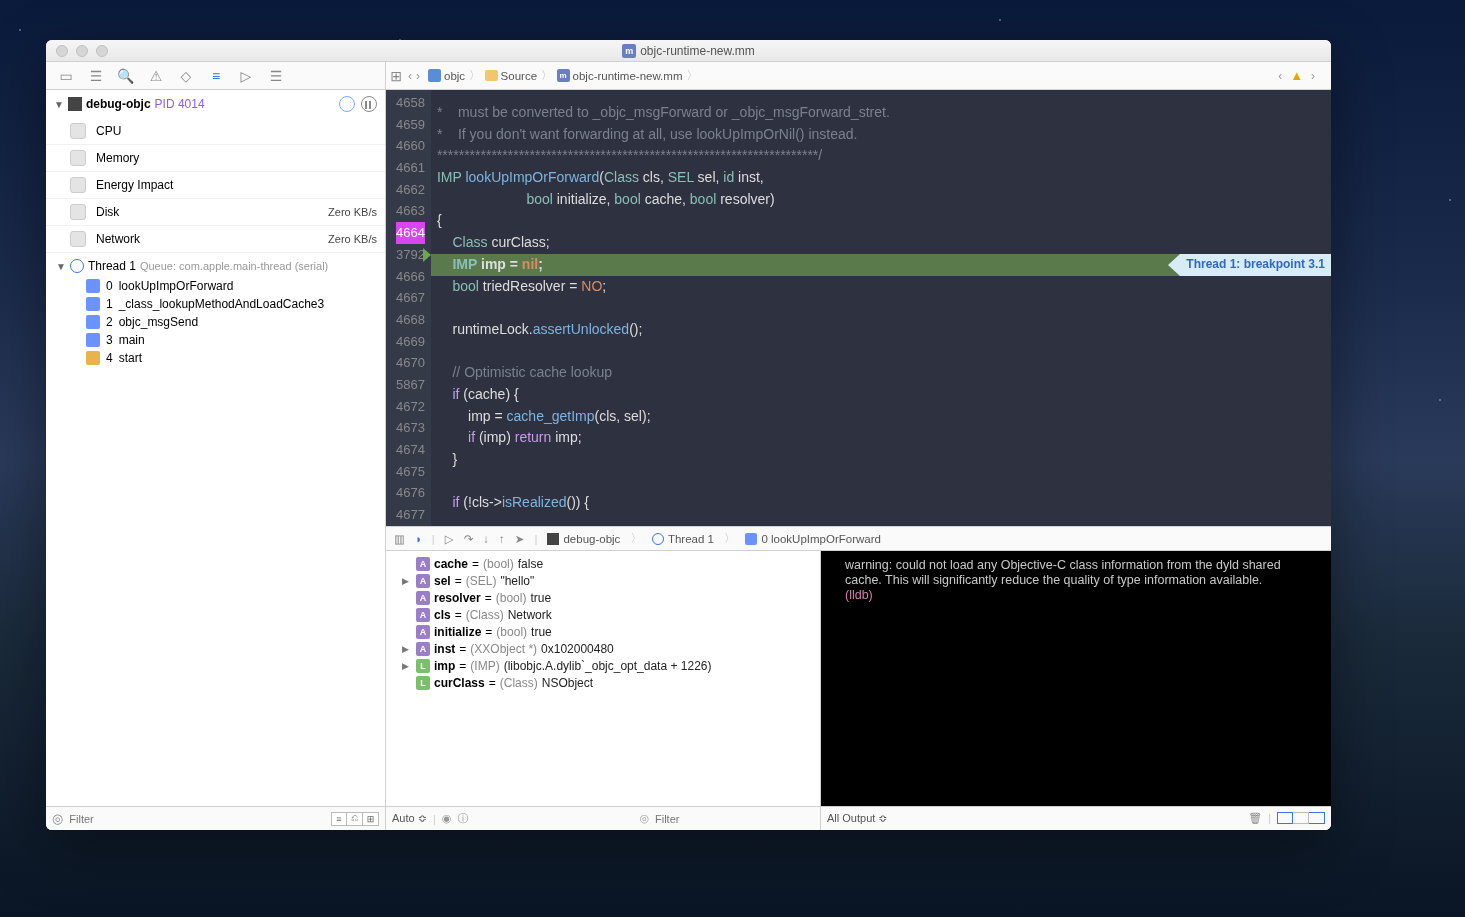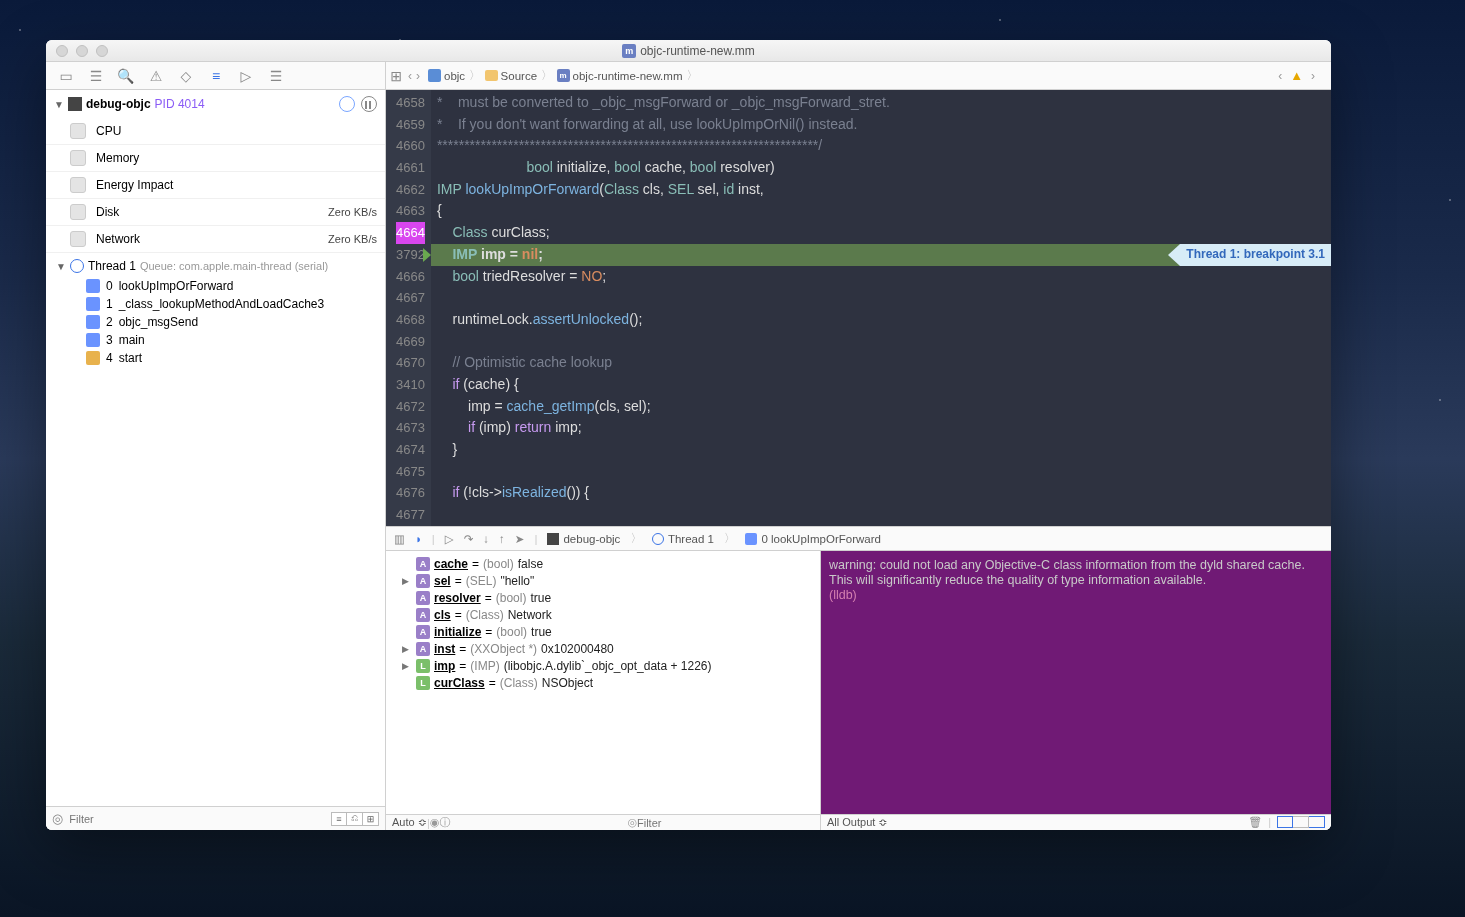--- a/index.html
+++ b/index.html
@@ -75,43 +75,43 @@
 .seg3 { display:flex; margin-left:auto;}
 .seg3 span { width:16px; height:14px; border:1px solid #bbb; display:flex; align-items:center; justify-content:center; font-size:9px; color:#666; background:#fff;}
 .seg3 span+span{border-left:none;}
 
 .rightcol { flex:1; display:flex; flex-direction:column; min-width:0;}
 .editor { flex:1; display:flex; background:#2e3240; color:#ddd; font-family: Menlo, monospace; font-size:14px; overflow:hidden; min-height:0;}
 .gutter { background:#353a48; color:#888; text-align:right; padding:2px 6px 2px 10px; font-size:13px; user-select:none;}
 .gut-line { height:21.7px; line-height:21.7px; position:relative;}
 .gut-line.hi { background:#d946ef; color:#fff;}
 .gut-line.bp::after { content:""; position:absolute; right:-6px; top:4px; width:0; height:0; border-left:8px solid #6aa84f; border-top:7px solid transparent; border-bottom:7px solid transparent;}
-.code { flex:1; padding:2px 0; position:relative;}
+.code { flex:1; padding:12px 0; position:relative;}
 .cl { height:21.7px; line-height:21.7px; white-space:pre; padding-left:6px;}
 .cl.hl { background:#5b7a4c;font-weight:bold;}
 .bp-label { position:absolute; right:0; top:0; height:21.7px; background:#d7ecf7; color:#3268bb; font-size:12px; padding:0 6px; display:flex; align-items:center;}
 .bp-label::before { content:""; position:absolute; left:-12px; top:0; border-right:12px solid #d7ecf7; border-top:11px solid transparent; border-bottom:11px solid transparent;}
 .kw{color:#c79af0;} .ty{color:#8abeb7;} .cm{color:#7a8090;} .bl{color:#d98c5f;} .fn{color:#7db4e0;}
 
 .dbgbar { height:24px; border-top:1px solid #d0d0d0; background:#fafafa; display:flex; align-items:center; padding:0 8px; gap:10px; font-size:11.5px; color:#555;}
 .dbgbar .ico { color:#888; cursor:pointer;}
 .dbgbar .bp { color:#3b74e6;}
 .dbgbar .crumb { display:flex; align-items:center; gap:4px;}
 .dbgsplit { height:280px; display:flex; border-top:1px solid #d0d0d0;}
 .varpane { width:435px; border-right:1px solid #d0d0d0; display:flex; flex-direction:column; background:#fff;}
 .varlist { flex:1; padding:4px 6px; font-size:12px;}
 .vrow { display:flex; align-items:center; padding:1.5px 0 1.5px 10px; gap:4px;}
 .vtri { width:10px; font-size:9px; color:#777; cursor:pointer;}
 .vico { width:14px; height:14px; border-radius:2px; display:inline-flex; align-items:center; justify-content:center; color:#fff; font-size:9px; font-weight:bold;}
 .vA{background:#9a7fc8;} .vL{background:#7bbf6a;}
-.vname{font-weight:600;text-decoration:underline;} .vty{color:#888;} .vval{color:#222;}
-.varfoot, .confoot { height:16px; border-top:1px solid #d0d0d0; display:flex; align-items:center; padding:0 6px; gap:0; font-size:11px; background:#fafafa; color:#555;}
+.vname{font-weight:600;} .vty{color:#888;} .vval{color:#222;}
+.varfoot, .confoot { height:24px; border-top:1px solid #d0d0d0; display:flex; align-items:center; padding:0 6px; gap:6px; font-size:11px; background:#fafafa; color:#555;}
 .varfoot input, .confoot input { flex:1; border:none; outline:none; background:transparent; font-size:11px;}
 .conpane { flex:1; display:flex; flex-direction:column; background:#fff;}
-.console { flex:1; padding:6px 8px; font-family:Menlo,monospace; font-size:12.5px; color:#333; background:#701a75; color:#c9c9c9; white-space:pre-wrap;}
+.console { flex:1; padding:6px 24px; font-family:Menlo,monospace; font-size:12.5px; color:#333; background:#000000; color:#c9c9c9; white-space:pre-wrap;}
 .console .pr { color:#d47fb0;}
 .confoot .rightico { margin-left:auto; display:flex; gap:6px; color:#888;}
 .panes { display:flex; gap:0;}
 .panes span{width:16px;height:12px;border:1px solid #3b74e6;}
 .panes span+span{border-left:none;}
 .panes .off{border-color:#bbb;}
 </style>
 </head>
 <body>
 
@@ -262,34 +262,34 @@
             <div class="gut-line">4661</div>
             <div class="gut-line">4662</div>
             <div class="gut-line">4663</div>
             <div class="gut-line hi">4664</div>
             <div class="gut-line bp">3792</div>
             <div class="gut-line">4666</div>
             <div class="gut-line">4667</div>
             <div class="gut-line">4668</div>
             <div class="gut-line">4669</div>
             <div class="gut-line">4670</div>
-            <div class="gut-line">3410</div>
+            <div class="gut-line">5867</div>
             <div class="gut-line">4672</div>
             <div class="gut-line">4673</div>
             <div class="gut-line">4674</div>
             <div class="gut-line">4675</div>
             <div class="gut-line">4676</div>
             <div class="gut-line">4677</div>
           </div>
         <div class="code" id="code">
             <div class="cl"><span class="cm">*    must be converted to _objc_msgForward or _objc_msgForward_stret.</span></div>
             <div class="cl"><span class="cm">*    If you don't want forwarding at all, use lookUpImpOrNil() instead.</span></div>
             <div class="cl"><span class="cm">**********************************************************************/</span></div>
+            <div class="cl"><span class="ty">IMP</span> <span class="fn">lookUpImpOrForward</span>(<span class="ty">Class</span> cls, <span class="ty">SEL</span> sel, <span class="ty">id</span> inst,</div>
             <div class="cl">                       <span class="ty">bool</span> initialize, <span class="ty">bool</span> cache, <span class="ty">bool</span> resolver)</div>
-            <div class="cl"><span class="ty">IMP</span> <span class="fn">lookUpImpOrForward</span>(<span class="ty">Class</span> cls, <span class="ty">SEL</span> sel, <span class="ty">id</span> inst,</div>
             <div class="cl">{</div>
             <div class="cl">    <span class="ty">Class</span> curClass;</div>
             <div class="cl hl" style="position: relative;">    <span class="ty">IMP</span> imp = <span class="bl">nil</span>;<span class="bp-label">Thread 1: breakpoint 3.1</span></div>
             <div class="cl">    <span class="ty">bool</span> triedResolver = <span class="bl">NO</span>;</div>
             <div class="cl"></div>
             <div class="cl">    runtimeLock.<span class="fn">assertUnlocked</span>();</div>
             <div class="cl"></div>
             <div class="cl">    <span class="cm">// Optimistic cache lookup</span></div>
             <div class="cl">    <span class="kw">if</span> (cache) {</div>
             <div class="cl">        imp = <span class="fn">cache_getImp</span>(cls, sel);</div>

